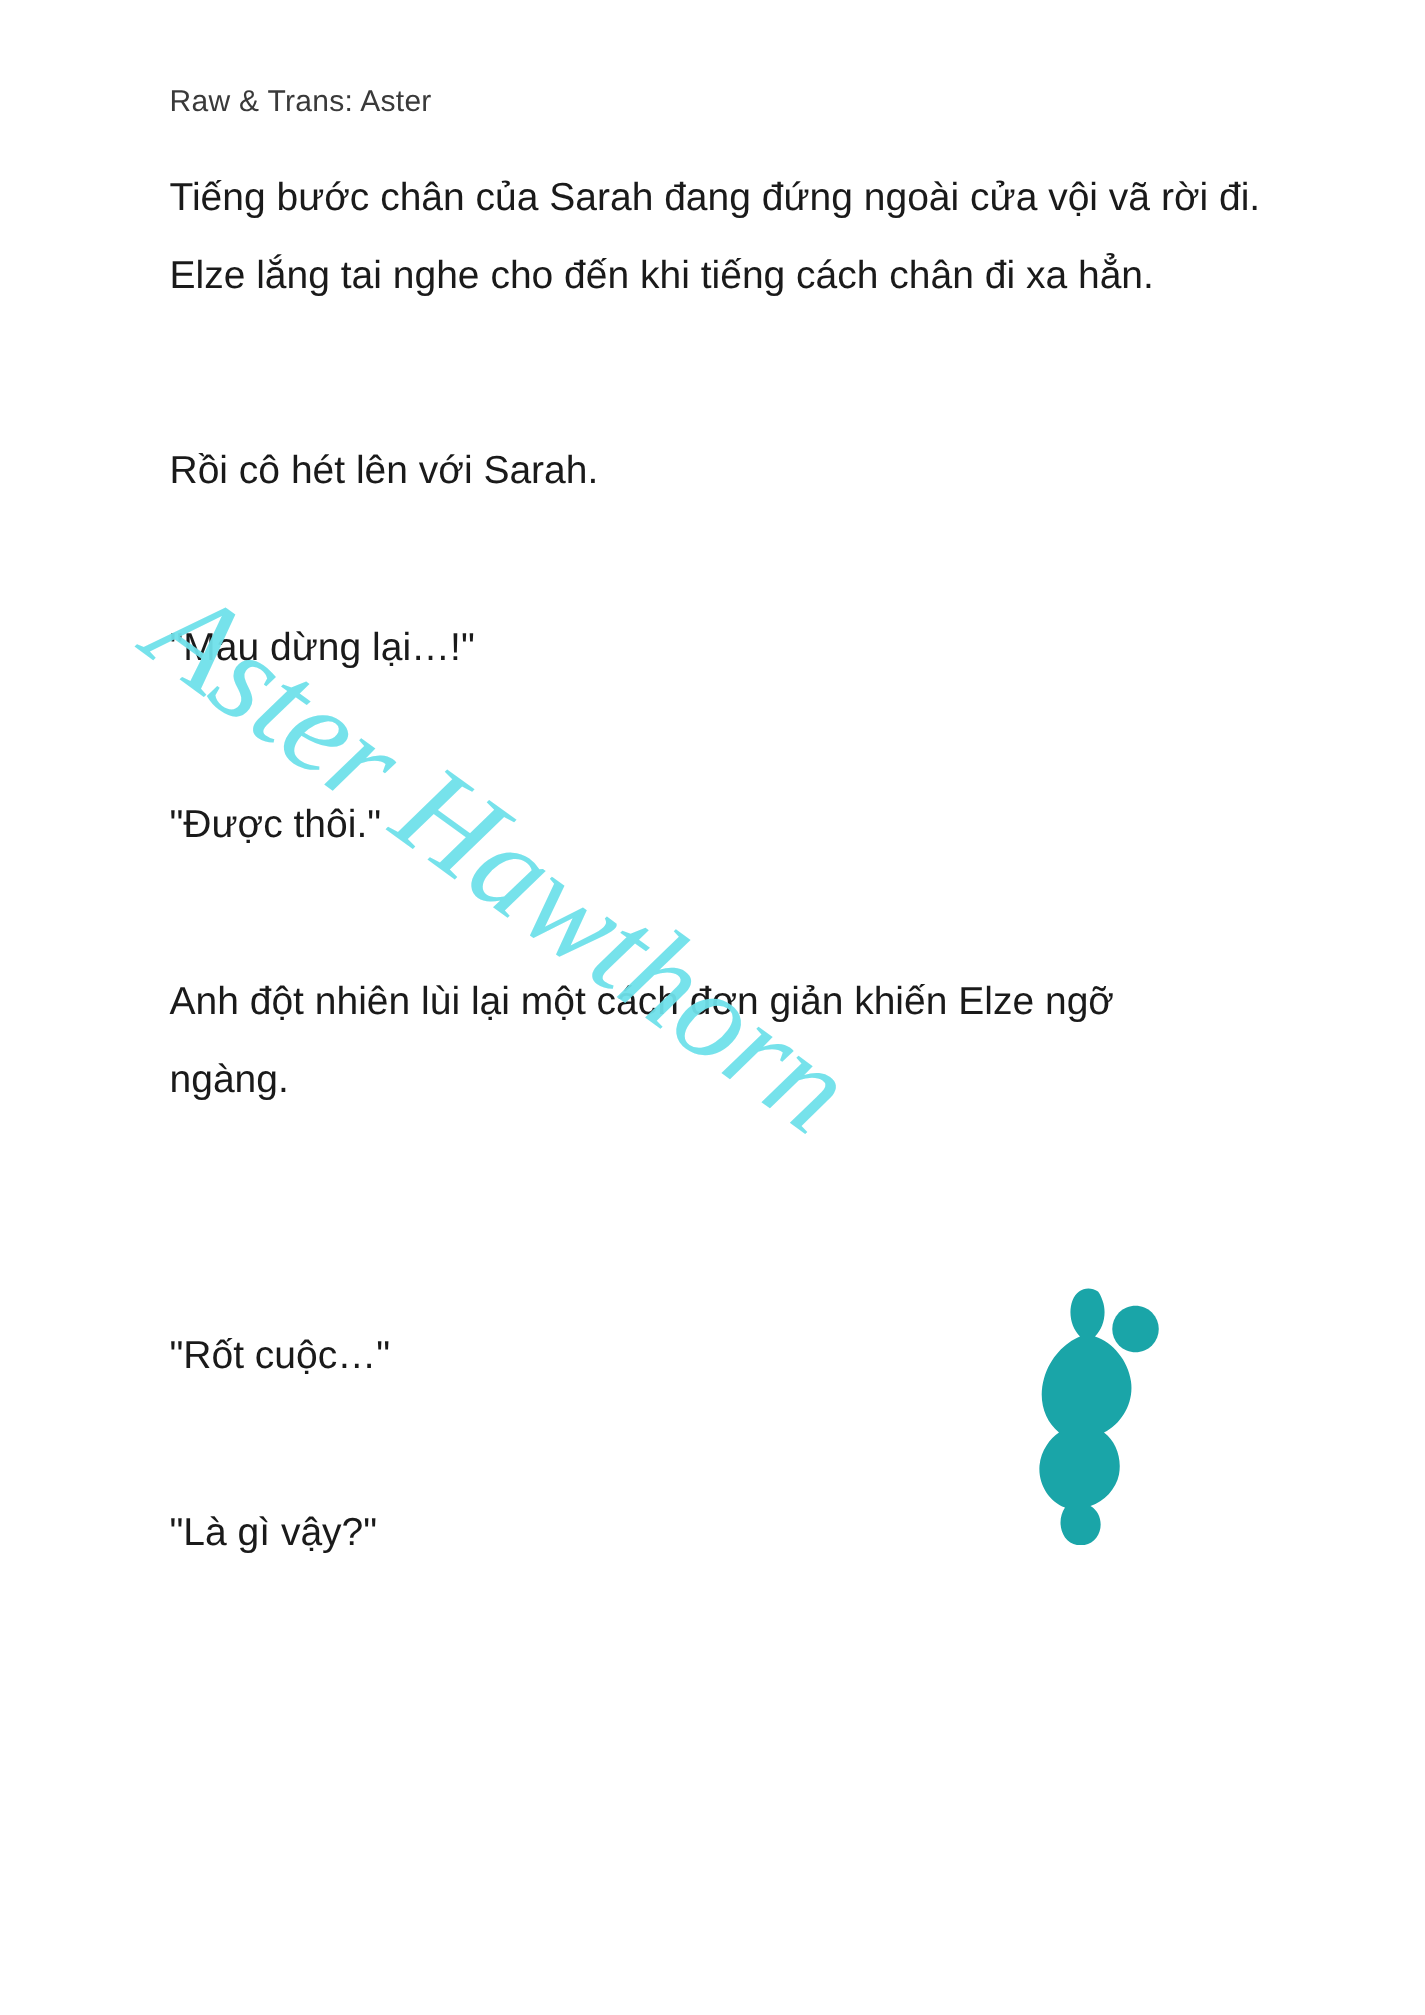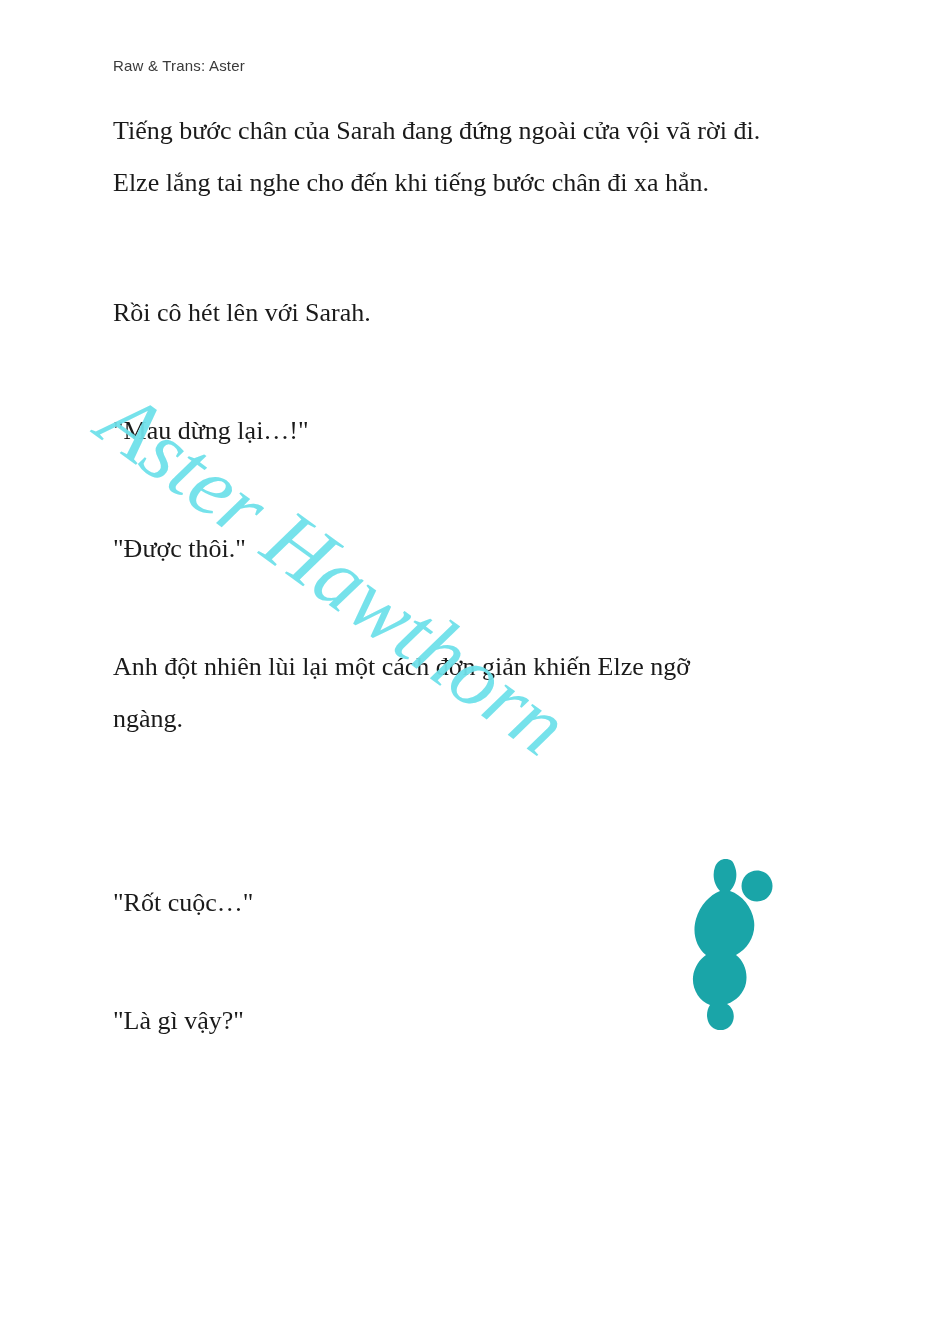--- a/index.html
+++ b/index.html
@@ -15,32 +15,32 @@
     width: 950px;
     height: 1343px;
     background: #ffffff;
     overflow: hidden;
   }
   .credit {
     position: absolute;
     left: 113px;
     top: 57px;
     font-family: "Liberation Sans", sans-serif;
-    font-size: 15px;
+    font-size: 20px;
     color: #3a3a3a;
     letter-spacing: 0.2px;
   }
   .content {
     position: absolute;
     left: 113px;
     top: 105px;
     width: 730px;
   }
   .para {
-    font-family: Liberation Serif, serif;
+    font-family: Liberation Sans, sans-serif;
     font-size: 26px;
     line-height: 52px;
     color: #1a1a1a;
     margin: 0;
   }
   .gap-md { height: 66px; }
   .gap-lg { height: 78px; }
 
   
   .watermark {
@@ -74,21 +74,21 @@
 </style>
 </head>
 <body>
 
 <div class="page">
 
   <div class="credit">Raw &amp; Trans: Aster</div>
 
   <div class="content">
     <p class="para">Tiếng bước chân của Sarah đang đứng ngoài cửa vội vã rời đi.</p>
-    <p class="para">Elze lắng tai nghe cho đến khi tiếng bước chân đi xa hẳn.</p>
+    <p class="para">Elze lắng tai nghe cho đến khi tiếng cách chân đi xa hẳn.</p>
     <div class="gap-lg"></div>
     <p class="para">Rồi cô hét lên với Sarah.</p>
     <div class="gap-md"></div>
     <p class="para">"Mau dừng lại…!"</p>
     <div class="gap-md"></div>
     <p class="para">"Được thôi."</p>
     <div class="gap-md"></div>
     <p class="para">Anh đột nhiên lùi lại một cách đơn giản khiến Elze ngỡ</p>
     <p class="para">ngàng.</p>
     <div class="gap-md"></div>

